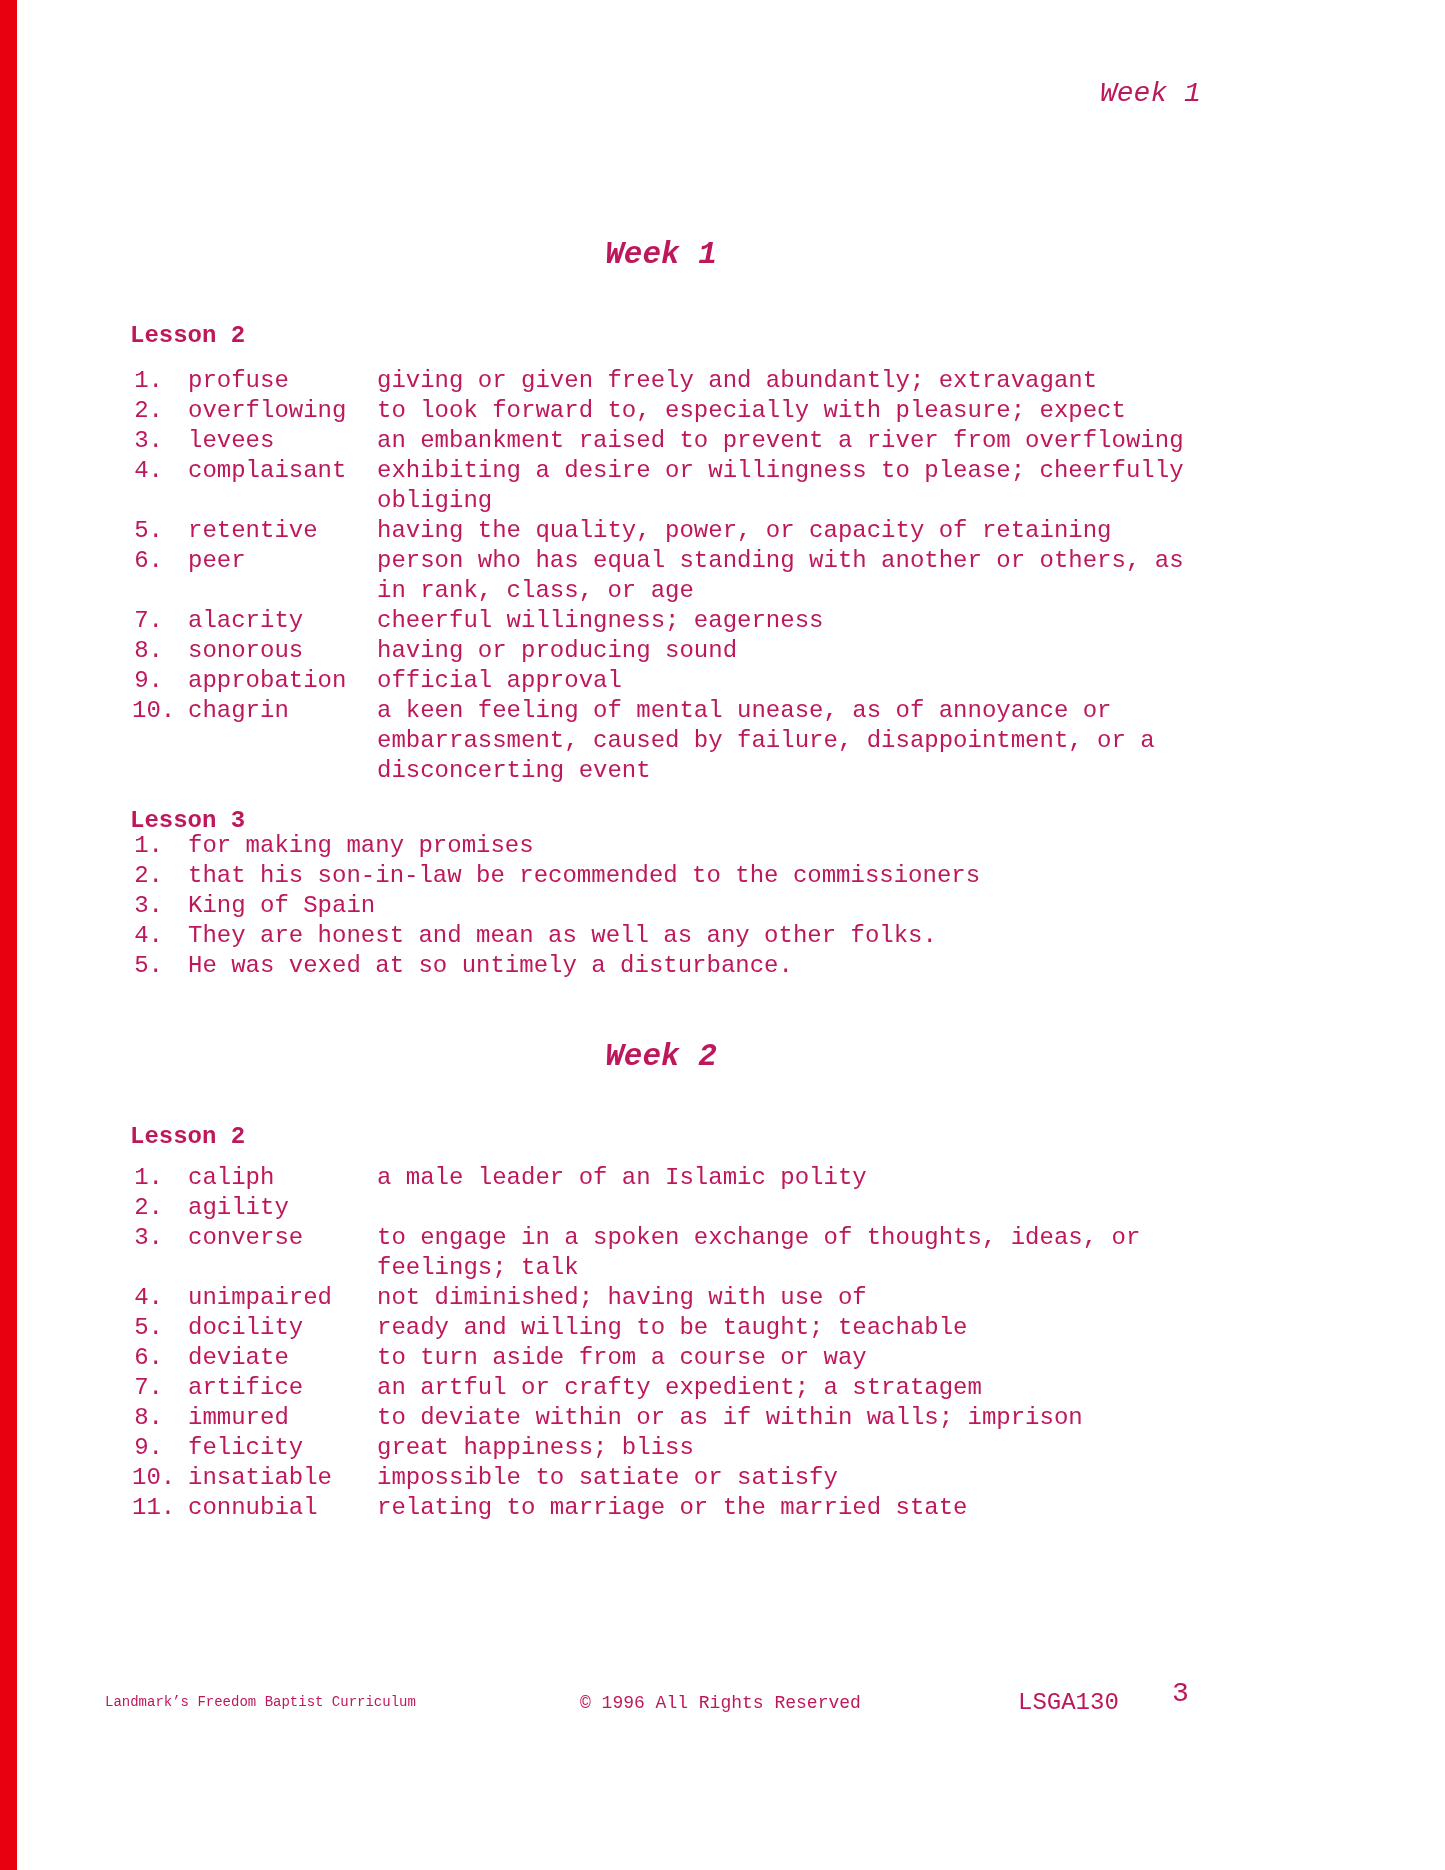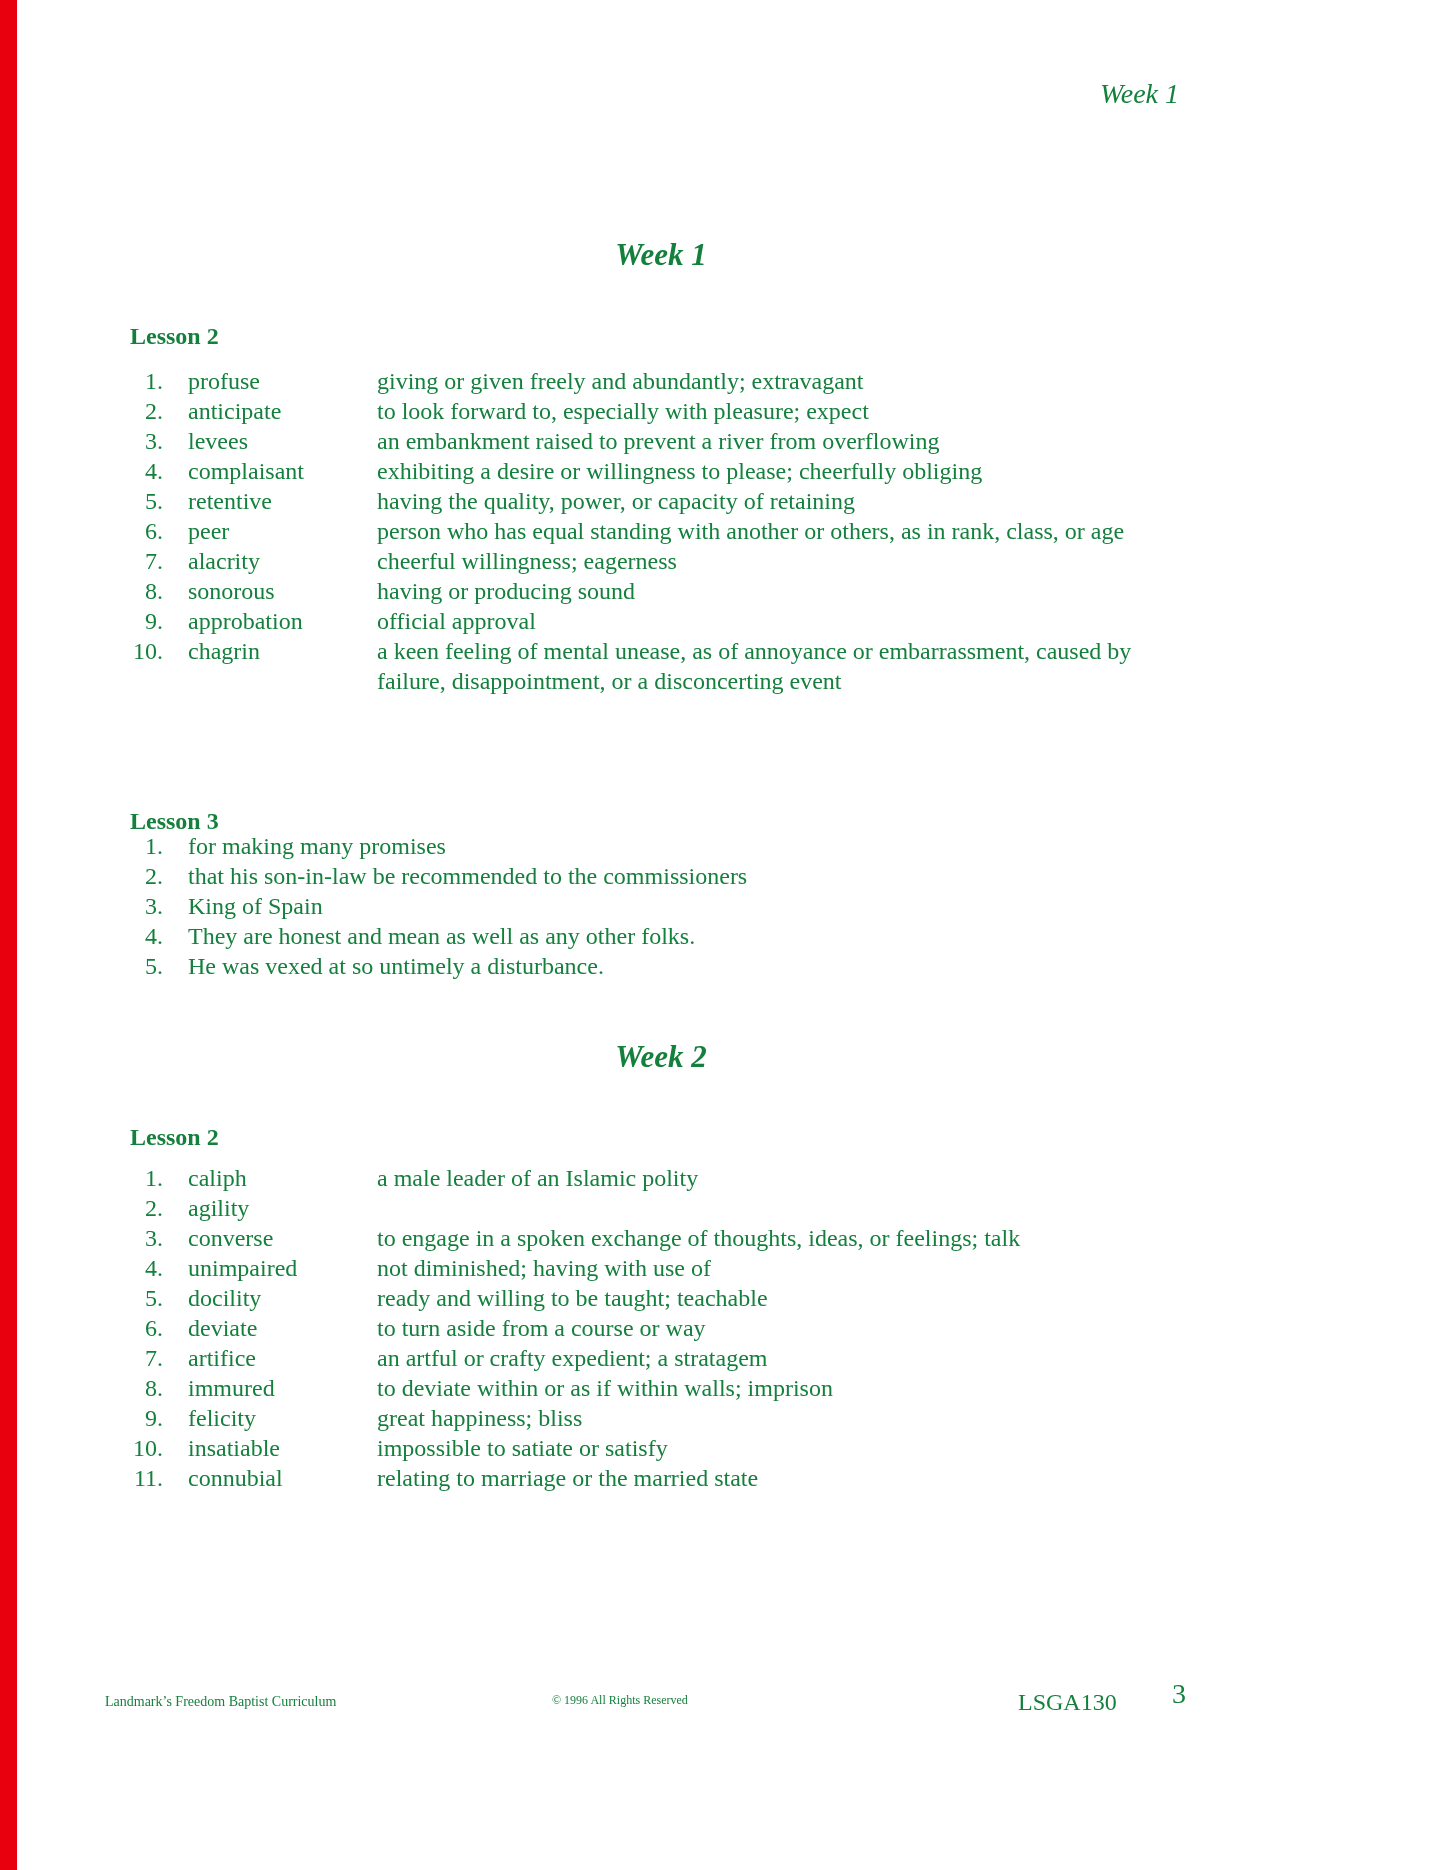--- a/index.html
+++ b/index.html
@@ -1,22 +1,22 @@
 <!DOCTYPE html>
 <html><head>
 <meta charset="utf-8">
 <style>
   html, body { margin: 0; padding: 0; background: #ffffff; }
   .page {
     position: relative;
     width: 1445px;
     height: 1870px;
     background: #ffffff;
-    font-family: Liberation Serif, serif;
-    color: #15803d;
+    font-family: Liberation Mono, monospace;
+    color: #be185d;
     overflow: hidden;
   }
   .edge-stripe {
     position: absolute;
     left: 0; top: 0;
     width: 17px; height: 100%;
     background: #e8000e;
   }
   .runhead {
     position: absolute;
@@ -56,21 +56,21 @@
   .l1 { top: 366px; }
   .l2 { top: 831px; }
   .l3 { top: 1163px; }
   .vrow { display: grid; grid-template-columns: 31px 214px 815px; }
   .arow { display: grid; grid-template-columns: 31px 960px; }
   .vrow > span, .arow > span { line-height: 30px; }
   .num { text-align: right; }
   .term, .atext { padding-left: 25px; }
   .def { }
   .f-pub  { position: absolute; left: 105px;  top: 1694px; font-size: 14px; }
-  .f-copy { position: absolute; left: 552px;  top: 1693px; font-size: 12px; }
+  .f-copy { position: absolute; left: 580px;  top: 1693px; font-size: 18px; }
   .f-code { position: absolute; left: 1018px; top: 1689px; font-size: 24px; }
   .f-page { position: absolute; left: 1172px; top: 1678px; font-size: 28px; }
 </style>
 </head>
 <body>
 
 <div class="page">
   <div class="edge-stripe"></div>
 
   <div class="runhead">Week 1</div>
@@ -80,21 +80,21 @@
   <div class="lheading h1">Lesson 2</div>
 
   <div class="list l1">
     <div class="vrow">
       <span class="num">1.</span>
       <span class="term">profuse</span>
       <span class="def">giving or given freely and abundantly; extravagant</span>
     </div>
     <div class="vrow">
       <span class="num">2.</span>
-      <span class="term">anticipate</span>
+      <span class="term">overflowing</span>
       <span class="def">to look forward to, especially with pleasure; expect</span>
     </div>
     <div class="vrow">
       <span class="num">3.</span>
       <span class="term">levees</span>
       <span class="def">an embankment raised to prevent a river from overflowing</span>
     </div>
     <div class="vrow">
       <span class="num">4.</span>
       <span class="term">complaisant</span>

